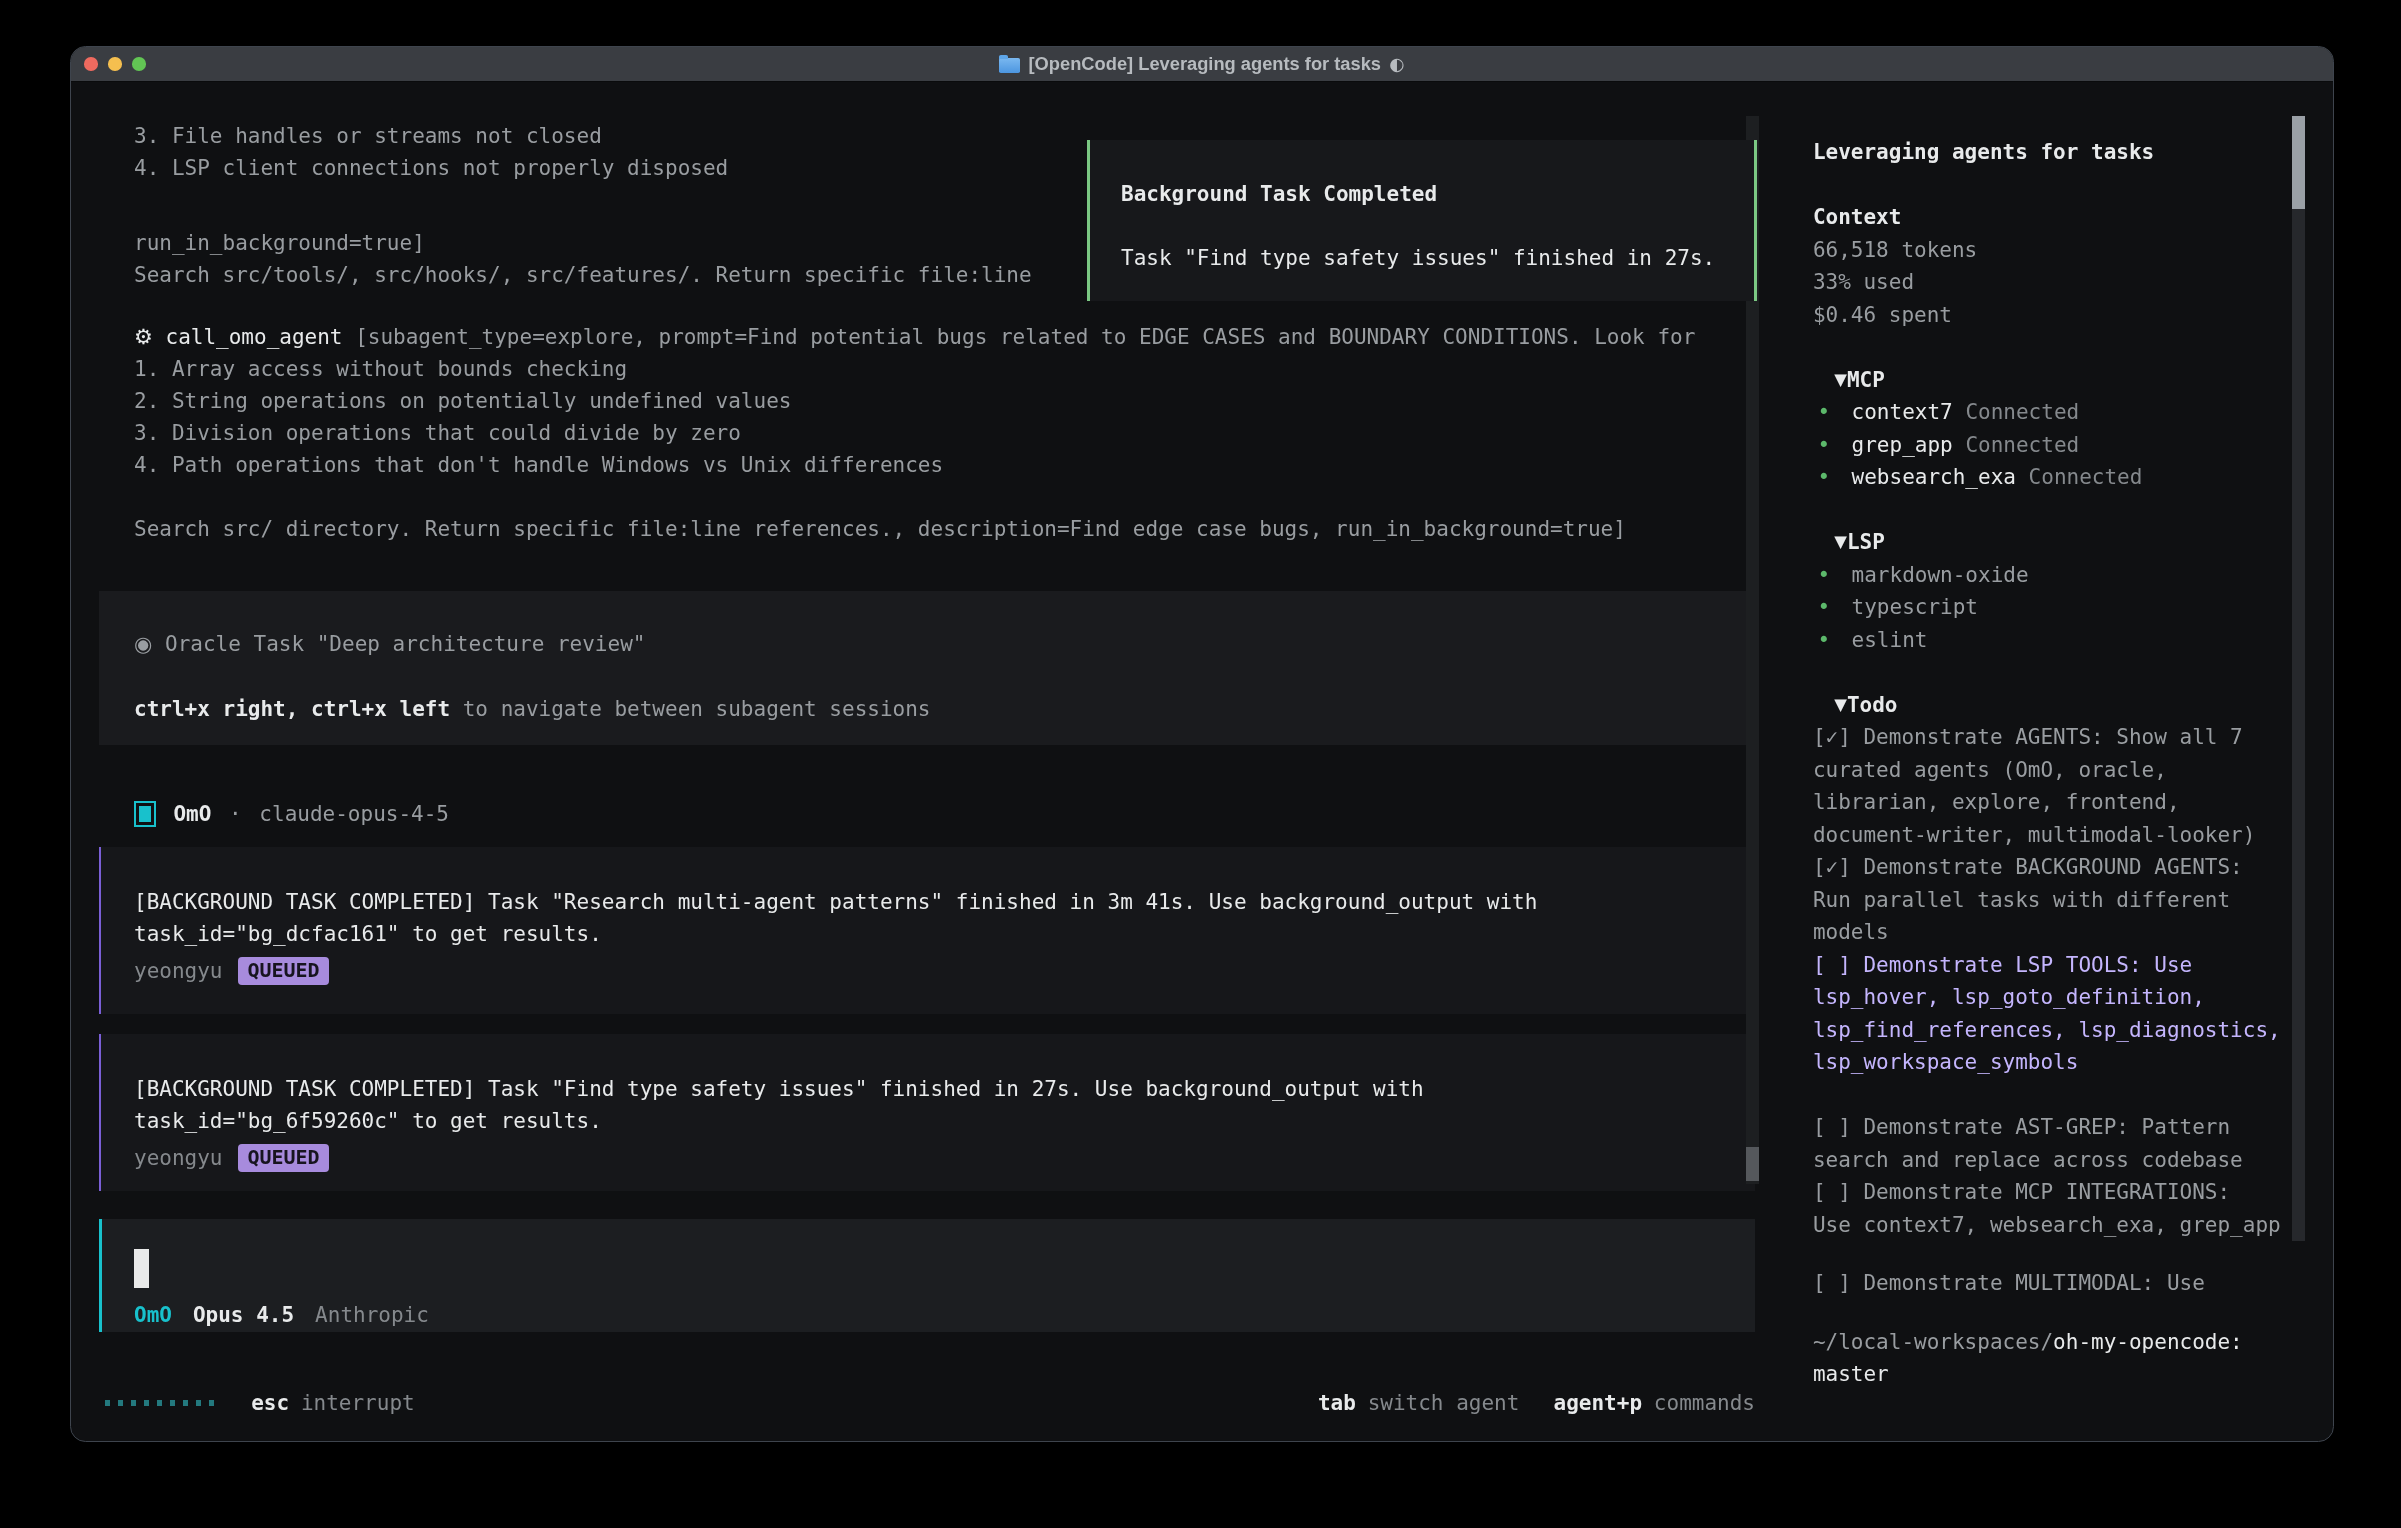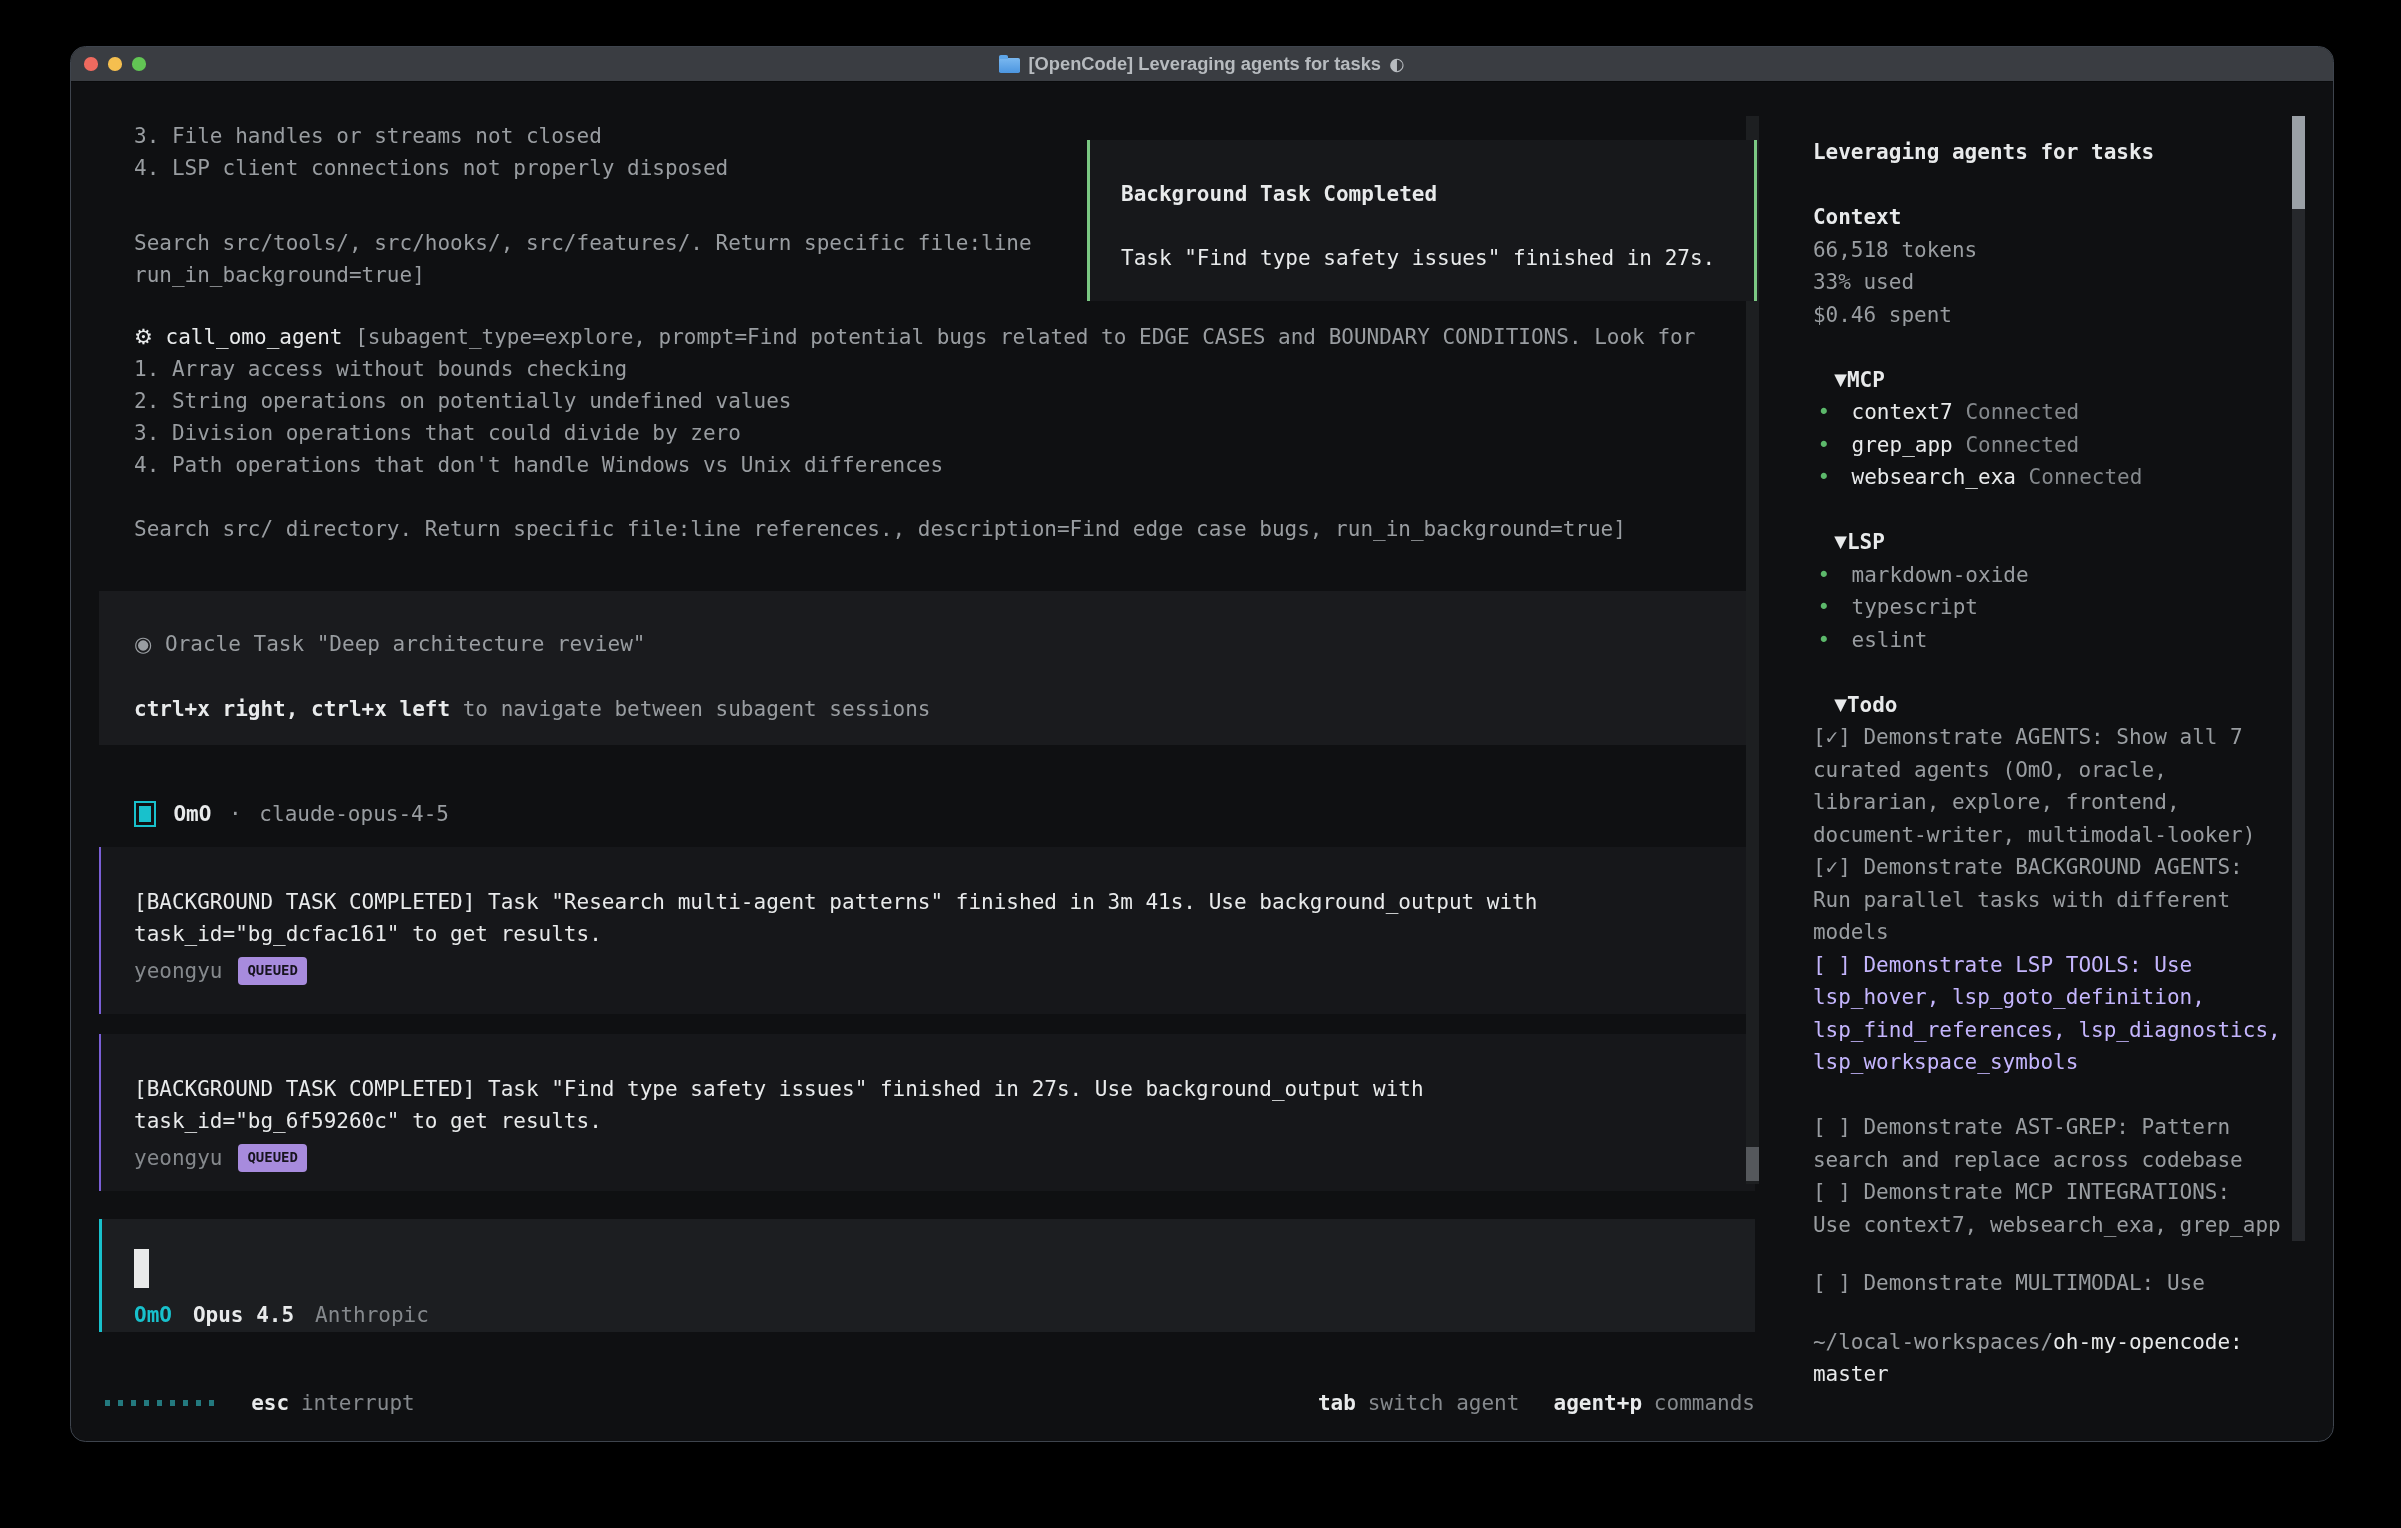--- a/index.html
+++ b/index.html
@@ -42,21 +42,21 @@
   
   .session{position:absolute;left:63px;top:716px;display:flex;align-items:center;gap:17.7px;}
   .omo-icon{position:relative;width:17.7px;height:22.5px;border:2.4px solid #18c1cc;display:inline-block;}
   .omo-icon::after{content:"";position:absolute;left:3px;top:3px;width:11.8px;height:16.5px;background:#18c1cc;}
   
   .taskbox{position:absolute;left:28px;width:1656px;background:#16171a;border-left:2.4px solid #7a5fd6;
            box-sizing:border-box;padding:39px 0 0 33px;}
   .box1{top:765px;height:167px;} .box2{top:952px;height:157px;}
   .taskbox .t-line{color:#e8eaeb;}
   .meta-row{display:flex;align-items:center;gap:15.4px;margin-top:4.7px;}
-  .badge{background:#a78bdd;color:#17141f;font-weight:bold;font-size:14px;line-height:27px;
+  .badge{background:#a78bdd;color:#17141f;font-weight:bold;font-size:20px;line-height:27px;
          padding:0.6px 9.5px;border-radius:4px;text-align:right;}
   
   .inputbox{position:absolute;left:28px;top:1137px;width:1656px;height:113px;background:#1c1e21;
             border-left:3.5px solid #18c1cc;box-sizing:border-box;}
   .cursor{position:absolute;left:32px;top:29.5px;width:15.4px;height:39px;background:#e9eaea;}
   .input-meta{position:absolute;left:32px;top:83px;display:flex;gap:21px;line-height:26px;}
   .cyan{color:#18c1cc;} .bold{font-weight:bold;}
   
   .statusbar{position:absolute;left:34px;top:1305px;right:52px;height:32px;display:flex;align-items:center;}
   .dots{display:flex;gap:7.7px;margin-right:37px;}
@@ -104,22 +104,22 @@
     <div class="content">
 
       <div class="main">
 
         <div class="blk b-text1">
           <div>3. File handles or streams not closed</div>
           <div>4. LSP client connections not properly disposed</div>
         </div>
 
         <div class="blk b-text2">
+          <div>run_in_background=true]</div>
           <div>Search src/tools/, src/hooks/, src/features/. Return specific file:line</div>
-          <div>run_in_background=true]</div>
         </div>
 
         <div class="blk b-call">
           <div><span class="glyph w">⚙</span><span class="w"> </span><span class="w">call_omo_agent</span><span class="g"> [subagent_type=explore, prompt=Find potential bugs related to EDGE CASES and BOUNDARY CONDITIONS. Look for</span></div>
           <div>1. Array access without bounds checking</div>
           <div>2. String operations on potentially undefined values</div>
           <div>3. Division operations that could divide by zero</div>
           <div>4. Path operations that don't handle Windows vs Unix differences</div>
           <div>&nbsp;</div>
           <div>Search src/ directory. Return specific file:line references., description=Find edge case bugs, run_in_background=true]</div>

